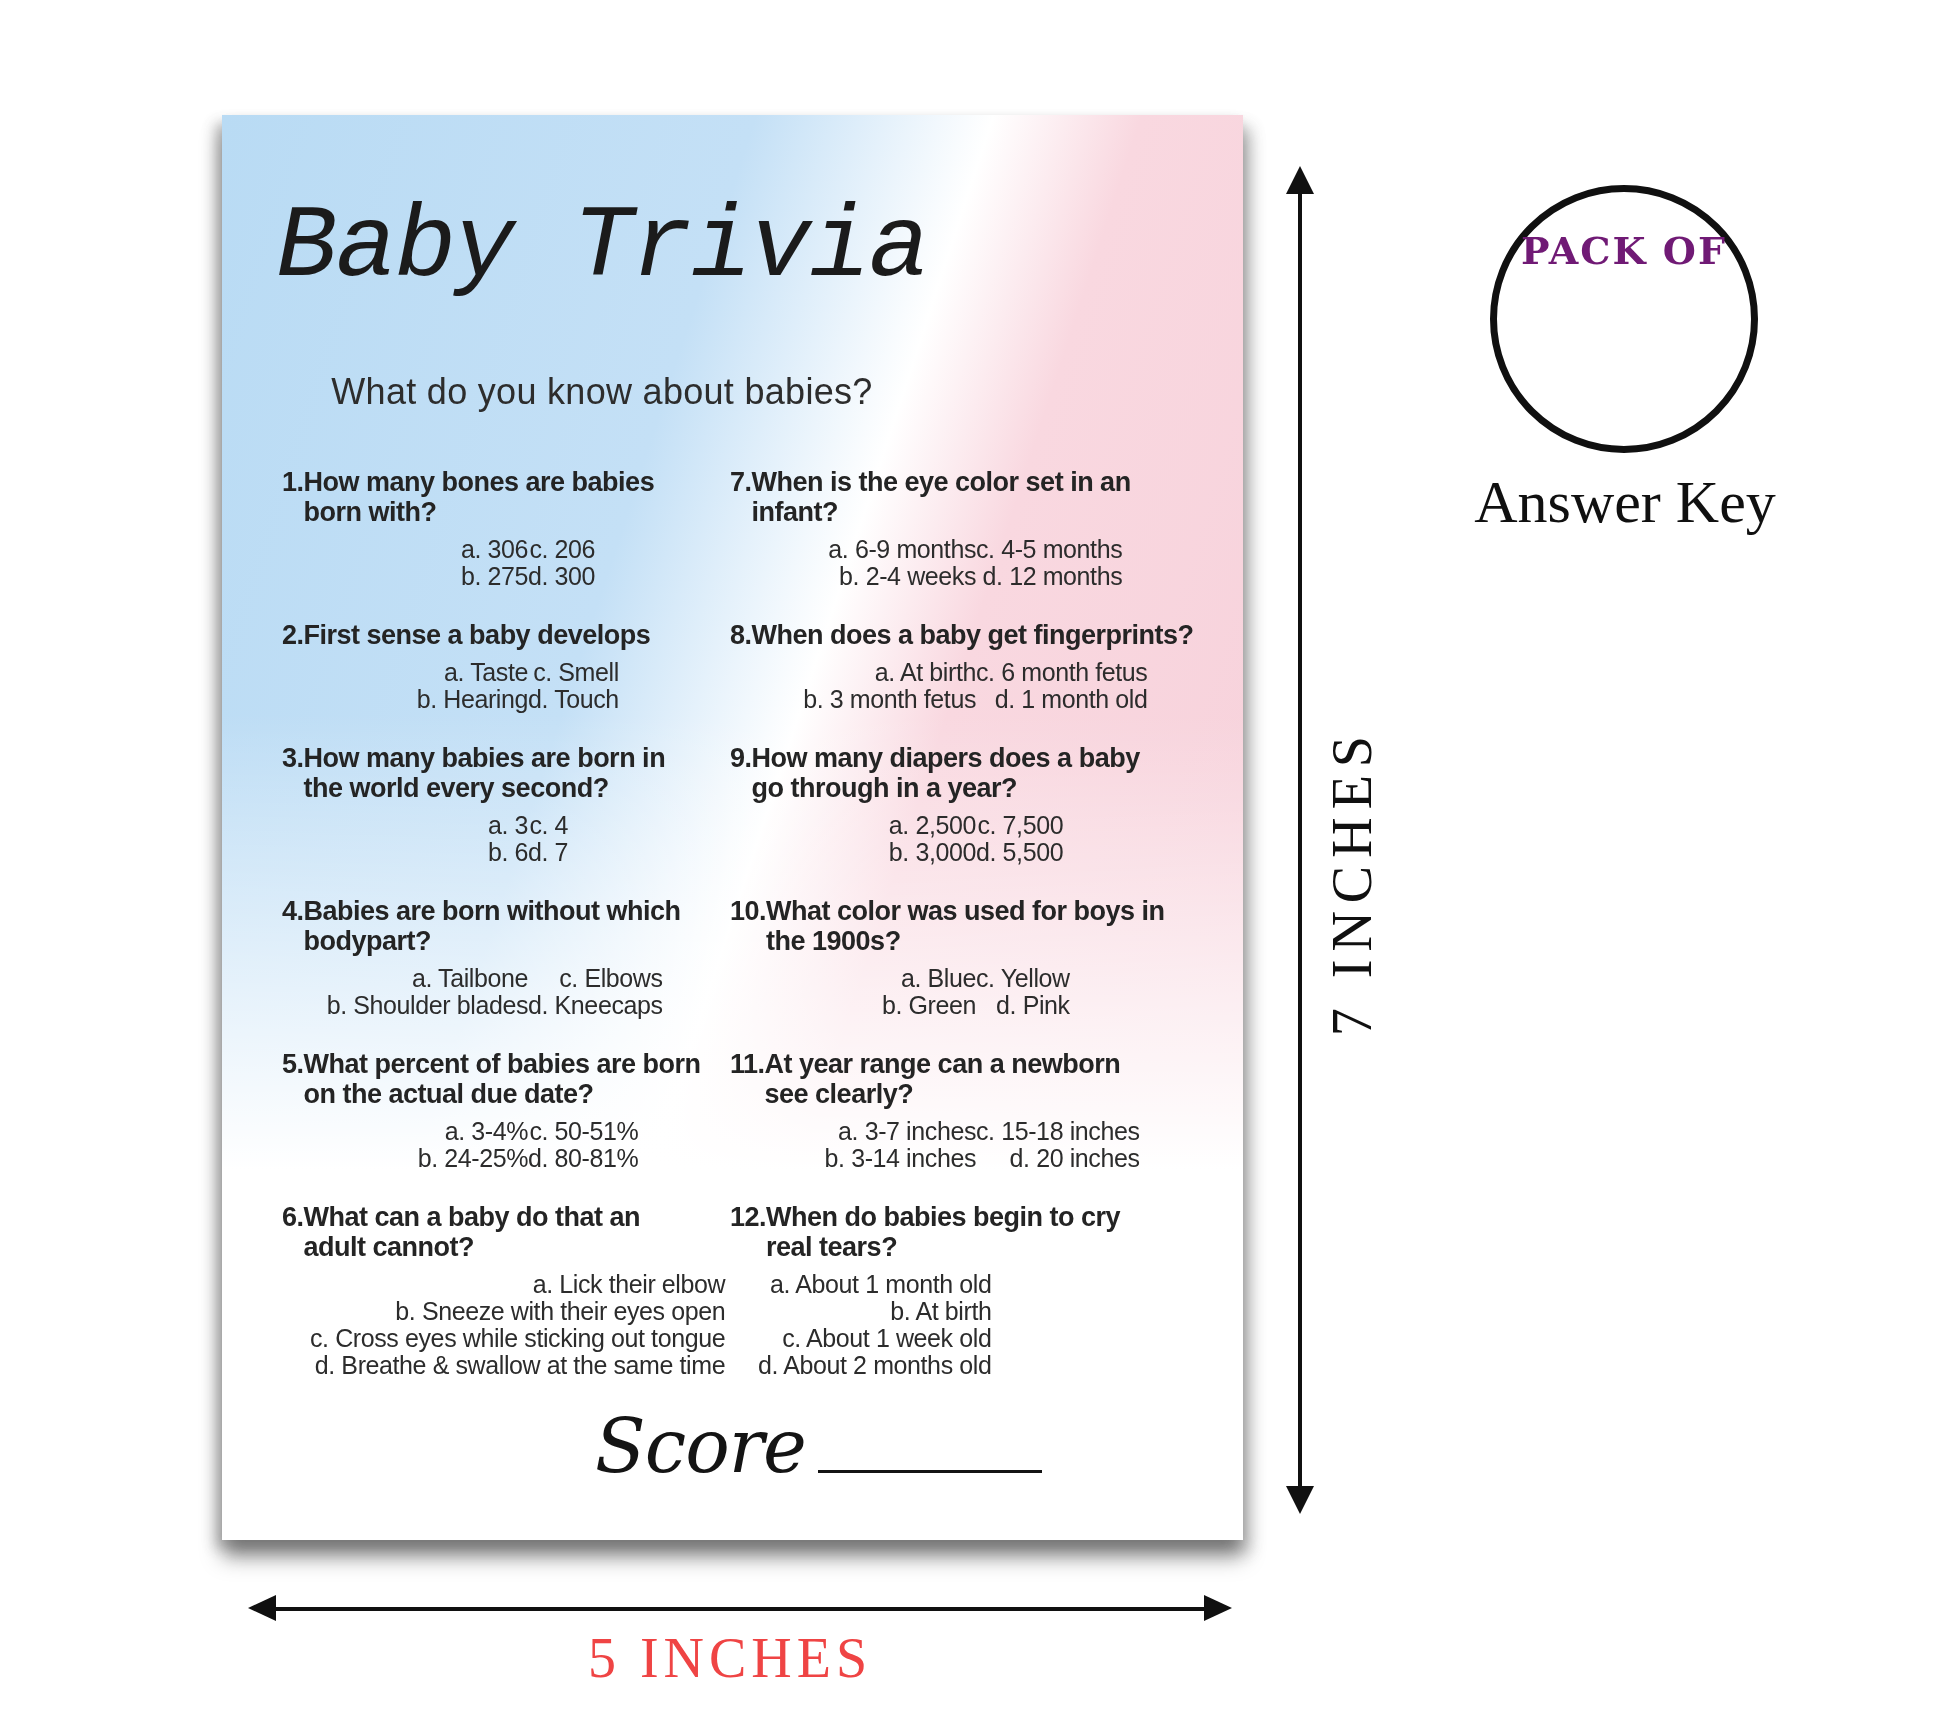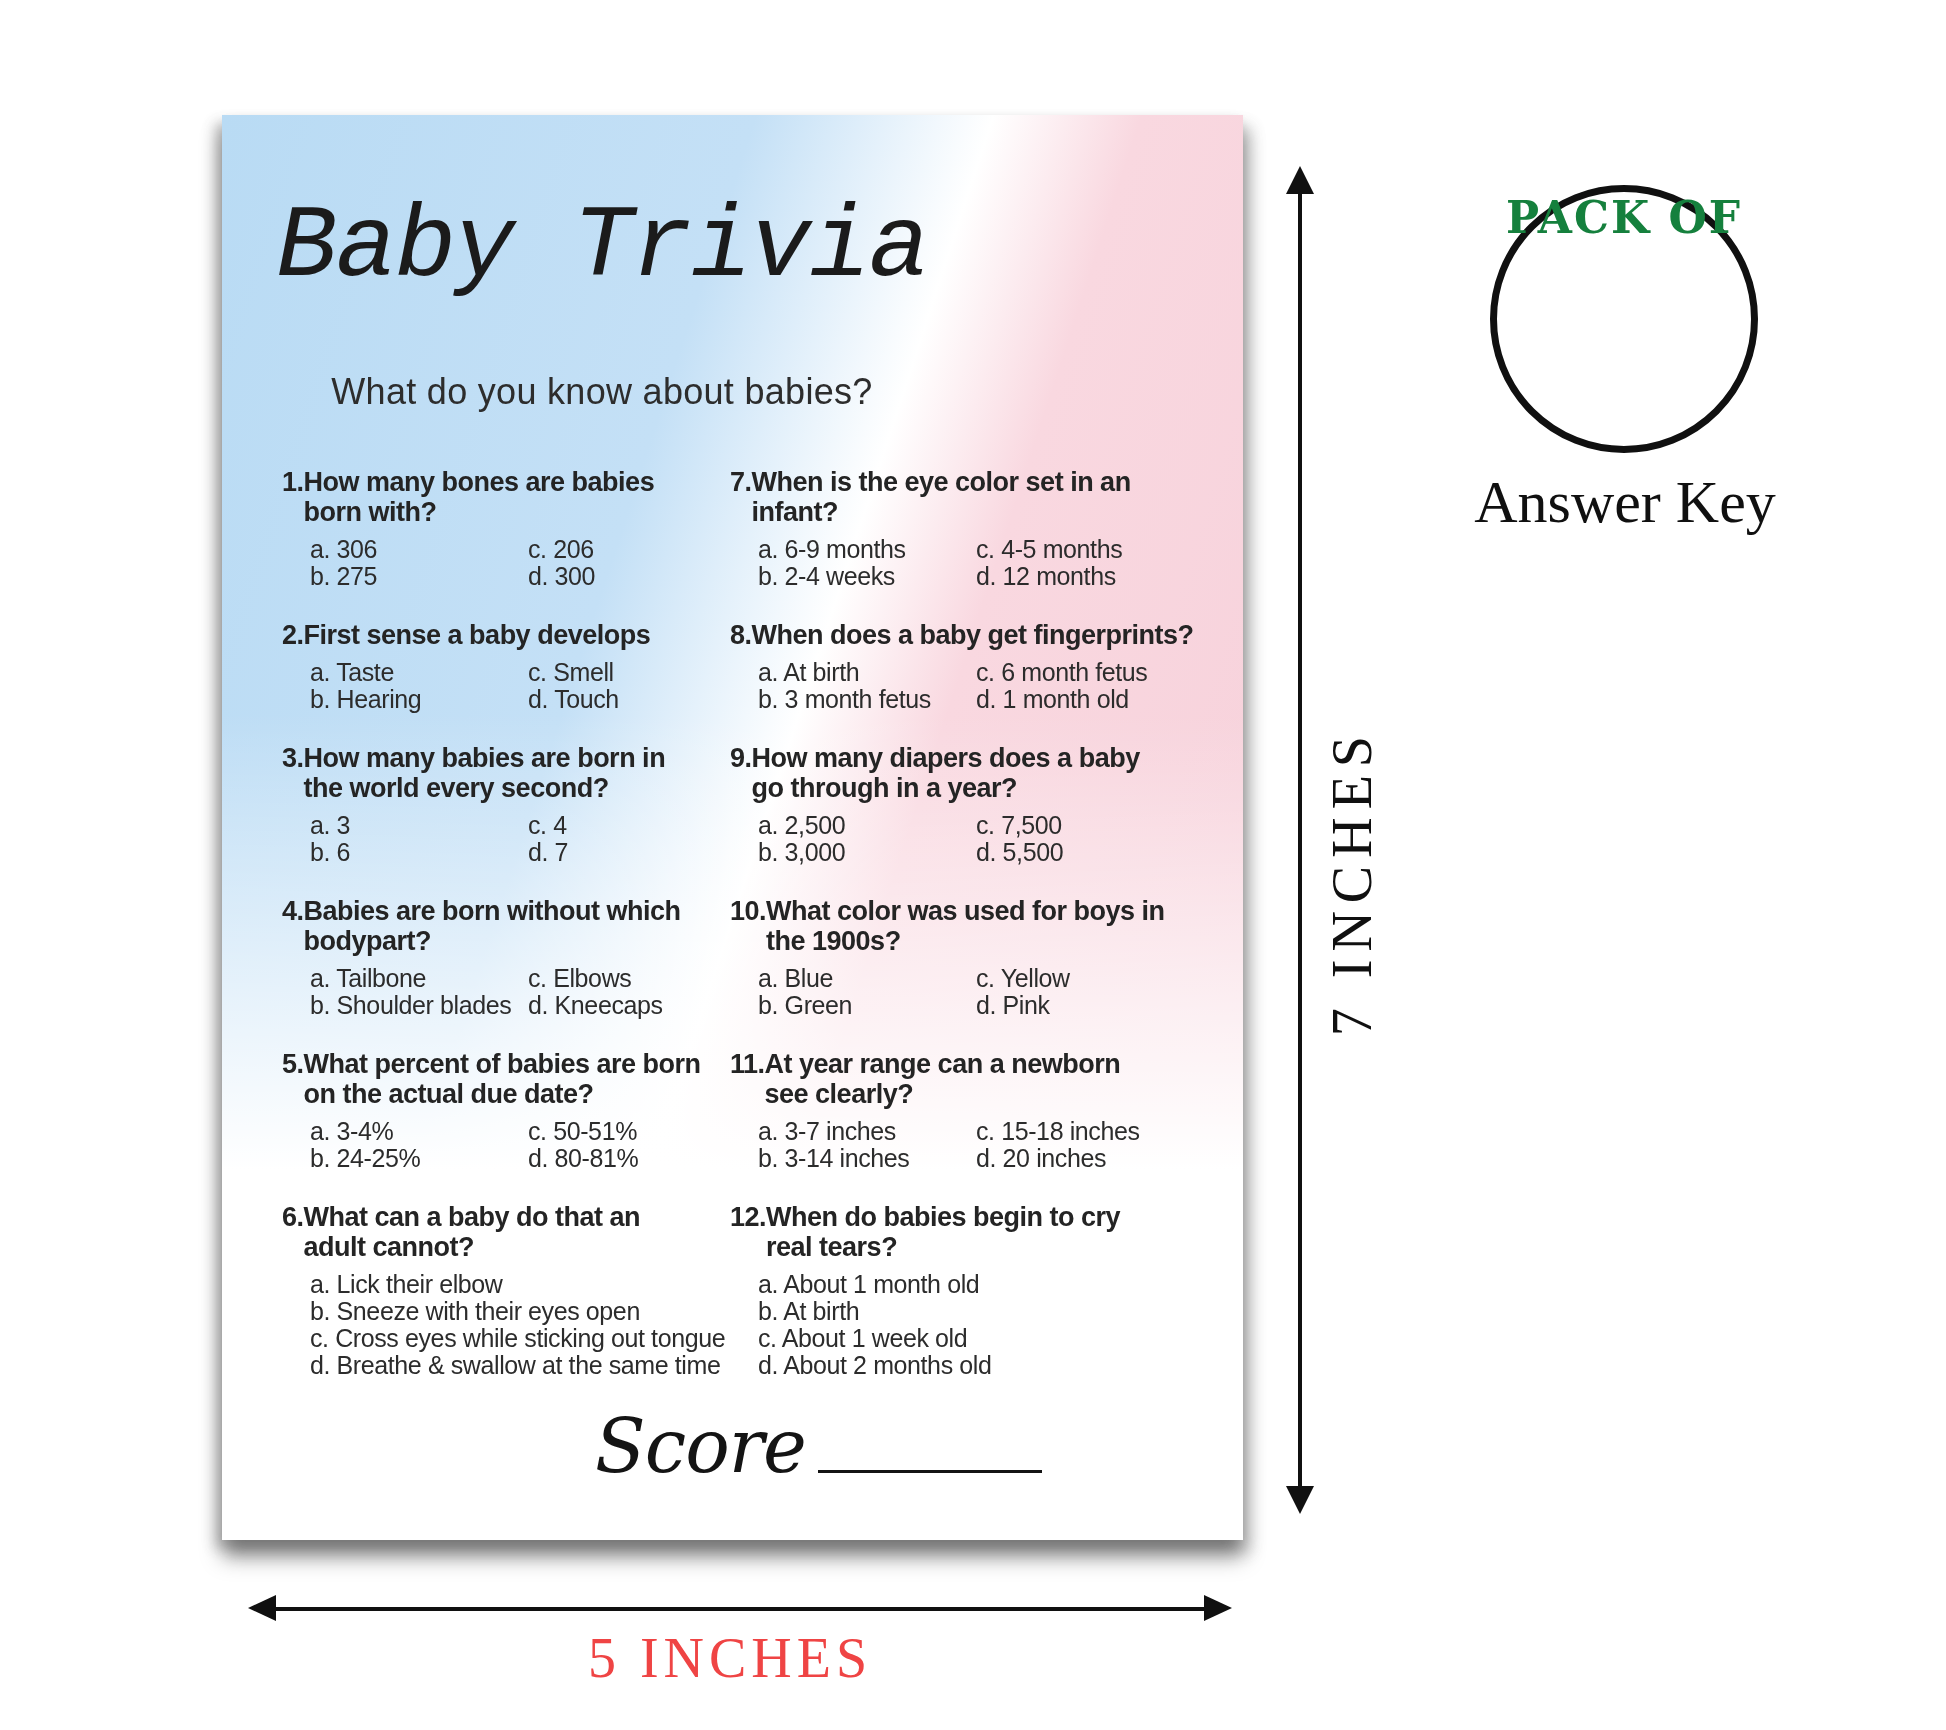--- a/index.html
+++ b/index.html
@@ -27,21 +27,21 @@
   .questions{position:absolute;left:60px;top:352px;right:10px;display:flex;}
   .qcol{display:block;}
   .qcol-left{width:448px;flex:none;}
   .qcol-right{flex:1;}
   .question{margin-bottom:30px;}
   .q-head{
     display:grid;grid-template-columns:auto 1fr;
     font-weight:bold;font-size:27px;line-height:30px;letter-spacing:-0.5px;color:#242424;
   }
   .q-text{white-space:pre-line;}
-  .q-opts{display:flex;margin-top:9px;padding-left:28px;font-size:25px;line-height:27px;letter-spacing:-0.4px;color:#2c2c2c;}
+  .q-opts{display:flex;margin-top:9px;padding-left:28px;font-size:25px;line-height:27px;letter-spacing:-0.4px;color:#2c2c2c;text-align:right;}
   .q-opts .opt-col{flex:none;}
   .q-opts.twocol .opt-col:first-child{width:218px;}
   .opt{white-space:nowrap;}
 
   .score-row{position:absolute;left:373px;top:1288px;display:flex;align-items:flex-end;}
   .score-label{
     font-family:"DejaVu Serif",serif;font-style:italic;font-size:74px;line-height:86px;color:#141414;letter-spacing:-1px;
   }
   .score-line{display:inline-block;width:224px;height:0;border-bottom:3px solid #141414;margin-left:12px;margin-bottom:16px;}
 
@@ -62,21 +62,21 @@
   .h-label{
     position:absolute;left:480px;top:1626px;width:500px;text-align:center;
     font-family:"Liberation Serif",serif;font-size:56px;letter-spacing:5px;color:#ef4444;
   }
 
   
   .badge{
     position:absolute;left:1490px;top:185px;width:268px;height:268px;
     border:7px solid #101010;border-radius:50%;box-sizing:border-box;text-align:center;background:#fff;
   }
-  .badge-top{font-family:"DejaVu Serif",serif;font-weight:bold;font-size:44px;letter-spacing:2px;color:#15803d;}
+  .badge-top{margin-top:36px;font-family:"DejaVu Serif",serif;font-weight:bold;font-size:38px;letter-spacing:2px;color:#701a75;}
   .badge-num{margin-top:0;font-family:"DejaVu Serif",serif;font-weight:bold;font-size:148px;line-height:150px;letter-spacing:-2px;color:#101010;}
 
   .answer-key{
     position:absolute;left:1418px;top:466px;width:414px;text-align:center;
     font-family:"Liberation Serif",serif;font-size:60px;line-height:72px;color:#101010;
   }
 </style>
 </head>
 <body>
 

